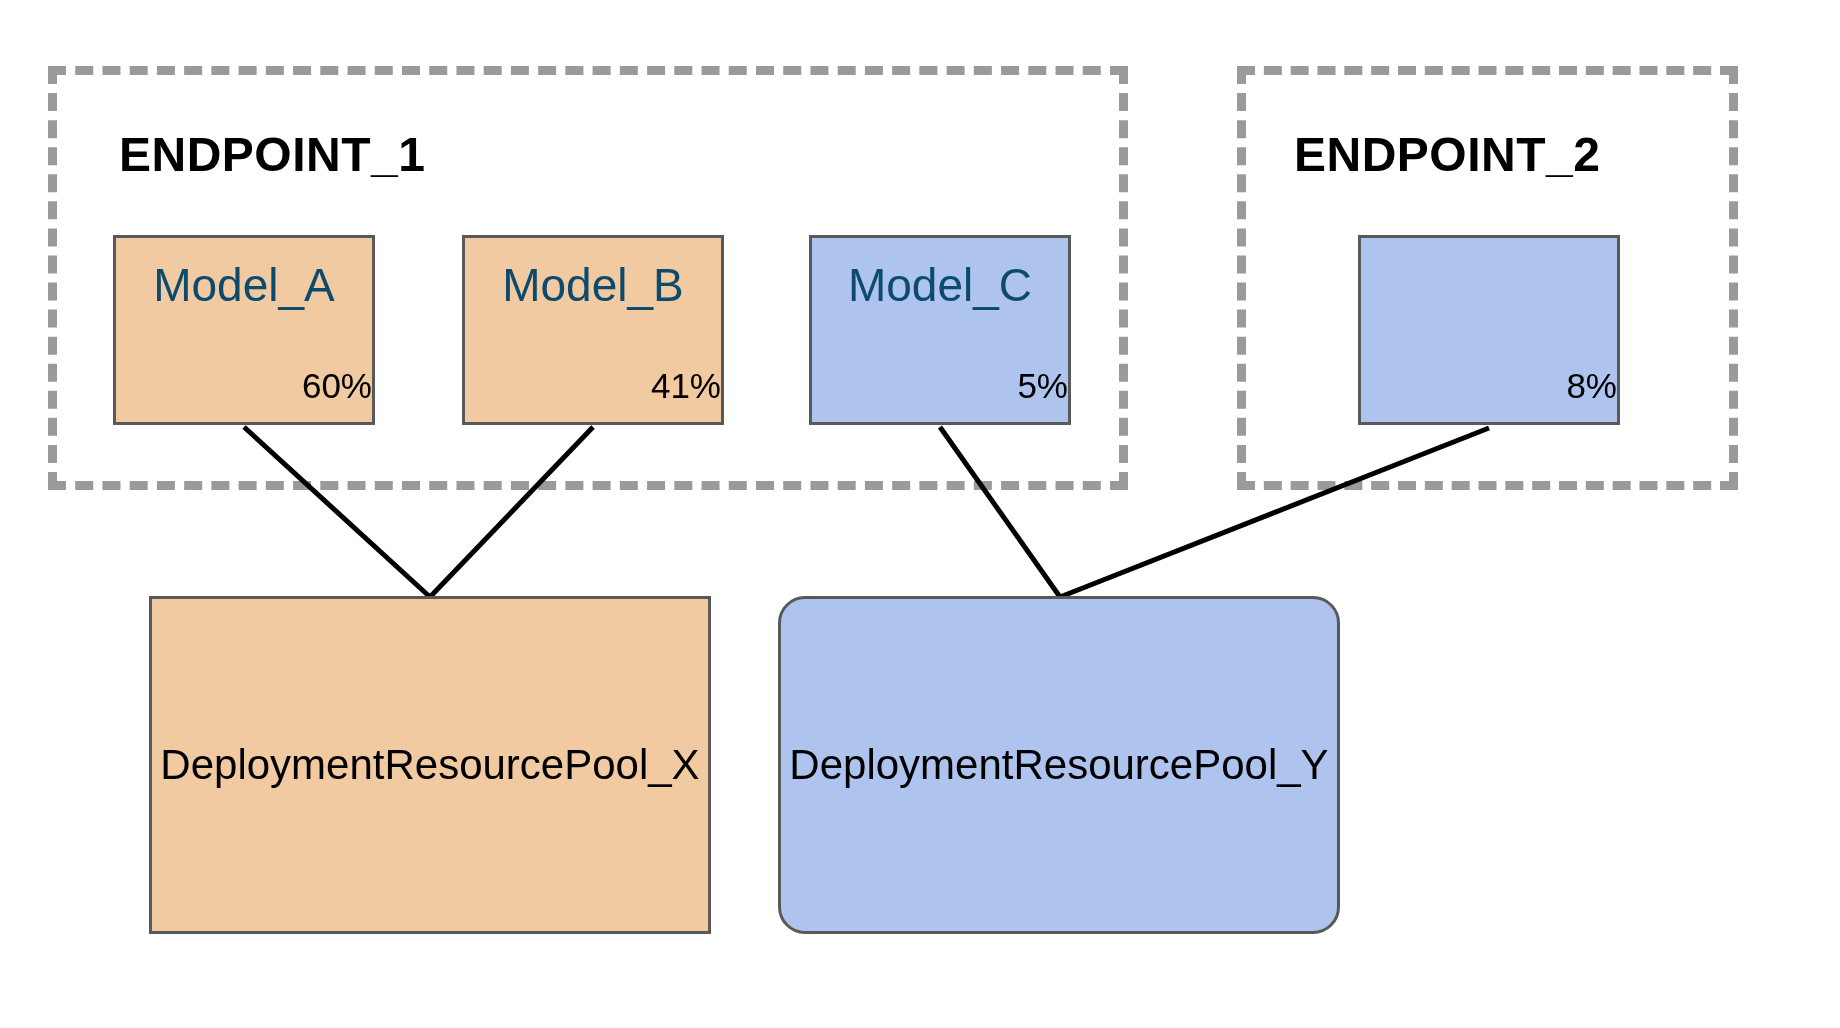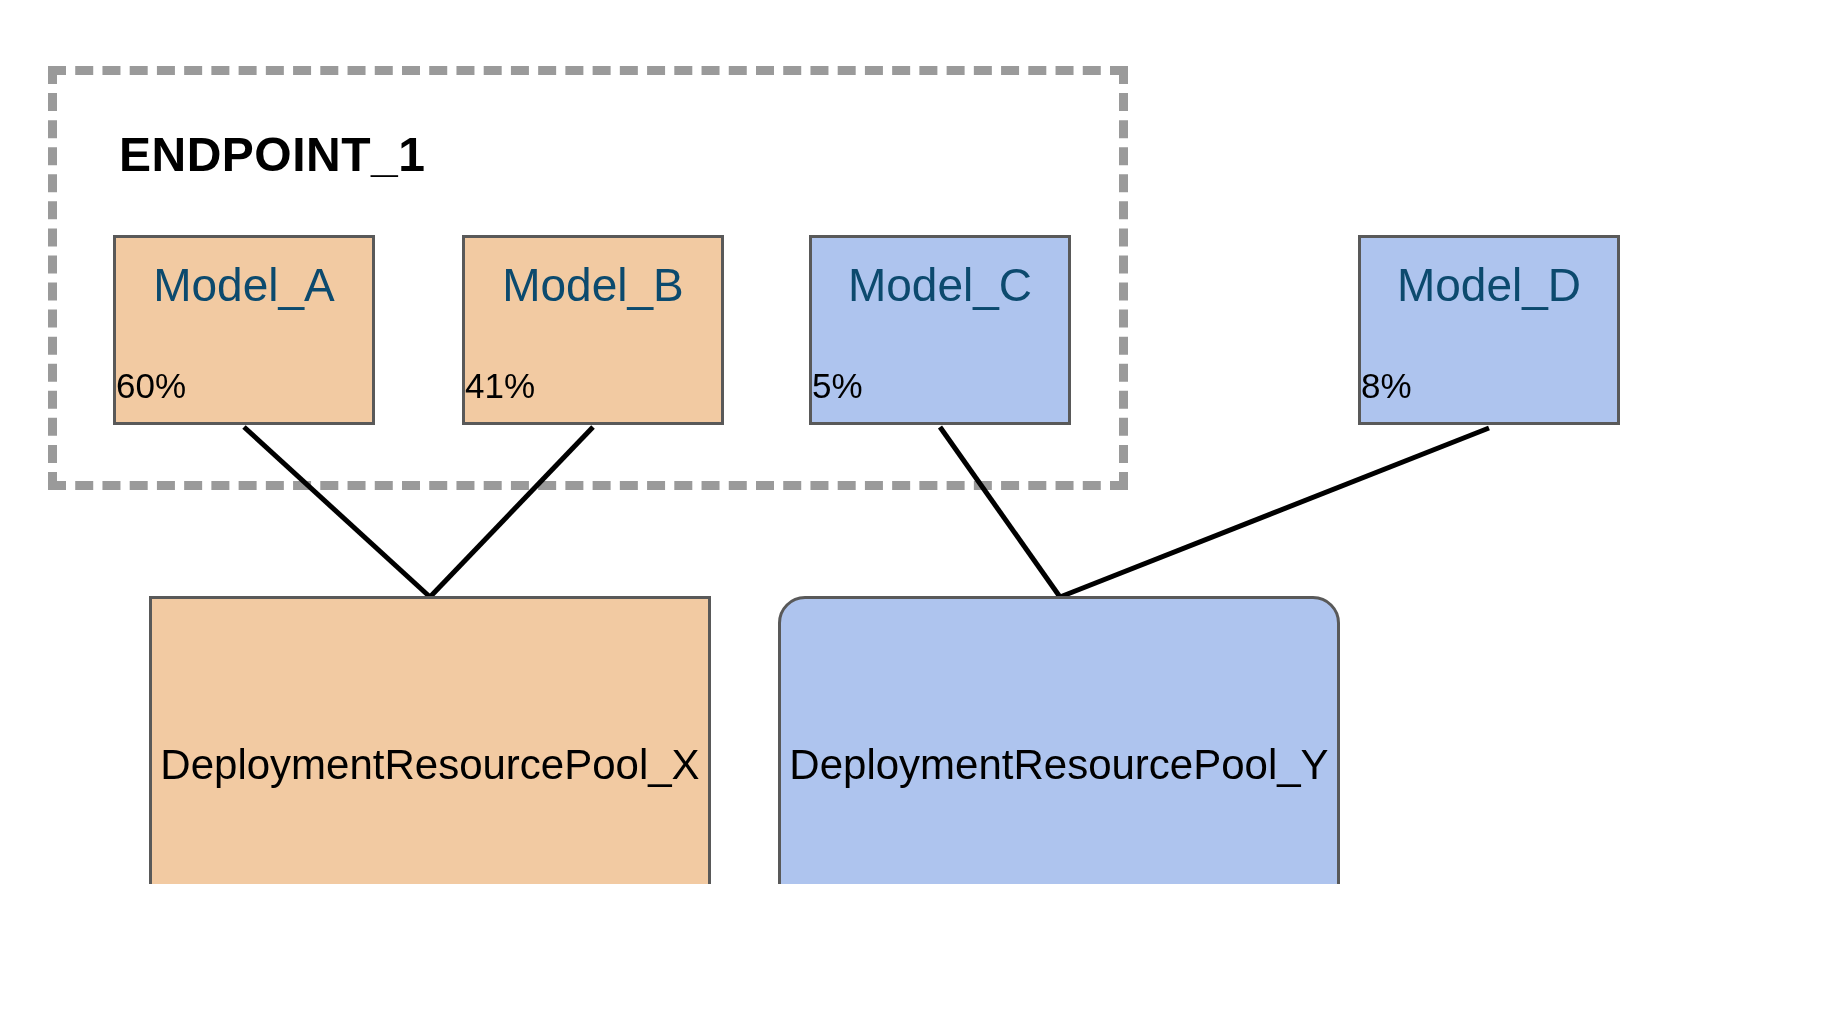--- a/index.html
+++ b/index.html
@@ -4,21 +4,21 @@
 <style>
   html, body {
     margin: 0;
     padding: 0;
     background: #ffffff;
     font-family: "Liberation Sans", "DejaVu Sans", sans-serif;
   }
   #canvas {
     position: relative;
     width: 1840px;
-    height: 884px;
+    height: 1028px;
     background: #ffffff;
     overflow: hidden;
   }
   .endpoint {
     position: absolute;
     border: 9px dashed #9a9a9a;
     box-sizing: border-box;
     background: transparent;
   }
   #endpoint-1 { left: 48px; top: 66px; width: 1080px; height: 424px; }
@@ -61,21 +61,21 @@
     left: 0; right: 0;
     text-align: center;
     font-size: 46px;
     color: #0c4a6e;
     white-space: nowrap;
   }
   .model-traffic {
     position: absolute;
     bottom: 16px;
     left: 0; right: 0;
-    text-align: left;
+    text-align: right;
     font-size: 35px;
     color: #000000;
   }
 
   .pool-box {
     position: absolute;
     top: 596px;
     width: 562px;
     height: 338px;
     border: 3px solid #595959;
@@ -103,38 +103,40 @@
       <line x1="244" y1="427" x2="430" y2="597" stroke="#000000" stroke-width="5"></line>
       <line x1="593" y1="427" x2="430" y2="597" stroke="#000000" stroke-width="5"></line>
       <line x1="940" y1="427" x2="1060" y2="597" stroke="#000000" stroke-width="5"></line>
       <line x1="1489" y1="428" x2="1060" y2="597" stroke="#000000" stroke-width="5"></line>
     </svg>
 
   <div class="endpoint" id="endpoint-1">
     <div class="endpoint-label">ENDPOINT_1</div>
   </div>
 
+  <div class="endpoint" id="endpoint-2">
+    <div class="endpoint-label">ENDPOINT_2</div>
+  </div>
 
   <div class="model-box" id="model-a" style="background-color: rgb(242, 202, 162);">
     <div class="model-title">Model_A</div>
     <div class="model-traffic">60%</div>
   </div>
 
   <div class="model-box" id="model-b" style="background-color: rgb(242, 202, 162);">
     <div class="model-title">Model_B</div>
     <div class="model-traffic">41%</div>
   </div>
 
   <div class="model-box" id="model-c" style="background-color: rgb(174, 196, 238); padding-left: 12px;">
     <div class="model-title">Model_C</div>
     <div class="model-traffic">5%</div>
   </div>
 
   <div class="model-box" id="model-d" style="background-color: rgb(174, 196, 238);">
-    <div class="model-title">Model_D</div>
     <div class="model-traffic">8%</div>
   </div>
 
   <div class="pool-box" id="pool-x" style="background-color: rgb(242, 202, 162);">
     <div class="pool-label">DeploymentResourcePool_X</div>
   </div>
 
   <div class="pool-box" id="pool-y" style="background-color: rgb(174, 196, 238);">
     <div class="pool-label">DeploymentResourcePool_Y</div>
   </div>

